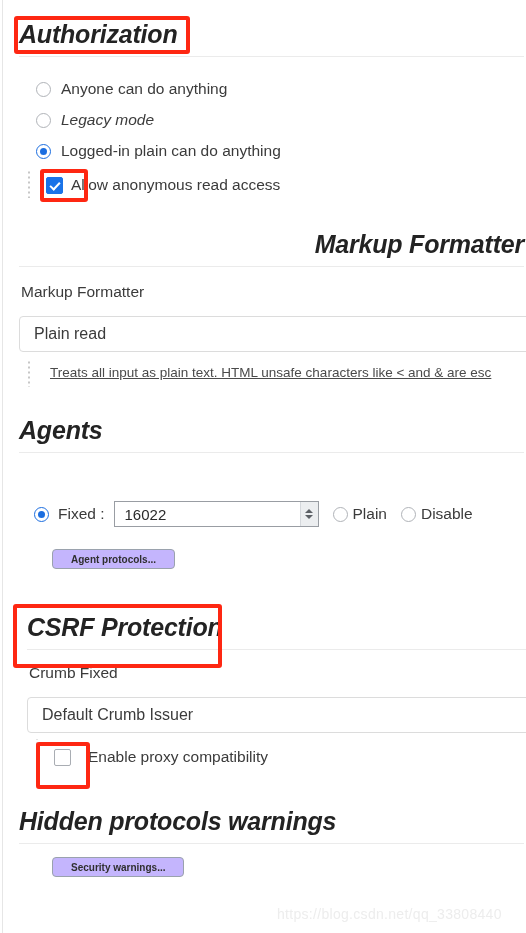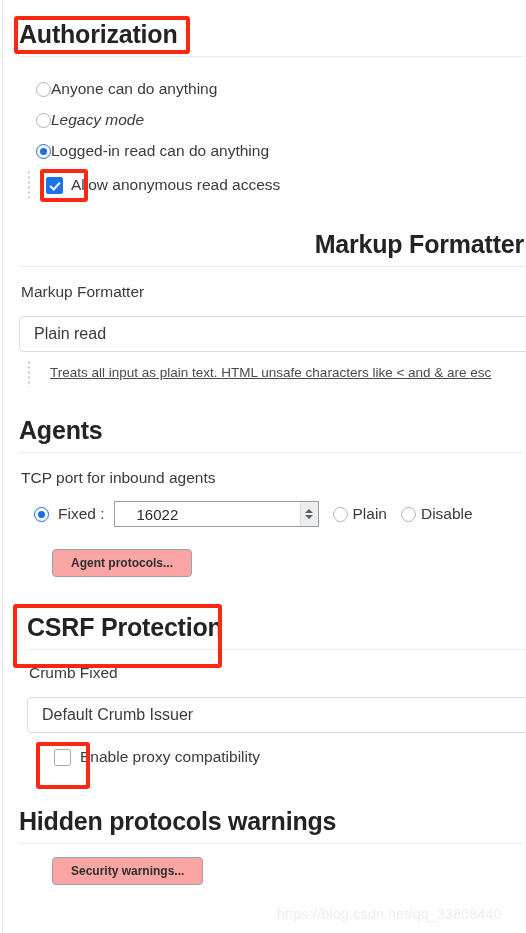--- a/index.html
+++ b/index.html
@@ -46,34 +46,36 @@
   h2.section-title {
     font-size: 25px;
     font-weight: 600;
     line-height: 32px;
     letter-spacing: -0.2px;
     color: #232323;
     margin: 0;
     padding: 0 0 6px 0;
     border-bottom: 1px solid #ebebeb;
     width: 505px;
+    font-style: italic;
   }
 
   .field-label {
     font-size: 15.5px;
     line-height: 20px;
     color: #3b3b3b;
     margin: 0;
     padding: 0;
   }
 
   
   .opt-row {
     display: flex;
     align-items: center;
+    gap: 10px;
   }
   .radio {
     width: 15px;
     height: 15px;
     border-radius: 50%;
     border: 1.5px solid #b0b3b8;
     background: #fff;
     box-sizing: border-box;
     flex: 0 0 auto;
     position: relative;
@@ -160,21 +162,21 @@
   
   .spinner {
     box-sizing: border-box;
     width: 205px;
     height: 26px;
     border: 1px solid #999da3;
     background: #fff;
     display: flex;
     align-items: center;
     justify-content: space-between;
-    padding: 0 0 0 22px;
+    padding: 0 0 0 10px;
     font-size: 15px;
     color: #2b2b2b;
   }
   .spinner .stepper {
     width: 17px;
     height: 24px;
     background: #eceef0;
     border-left: 1px solid #d5d8dc;
     display: flex;
     flex-direction: column;
@@ -191,26 +193,26 @@
   }
   .arrow-up { border-bottom: 4px solid #5d6166; }
   .arrow-down { border-top: 4px solid #5d6166; }
 
   
   .btn {
     box-sizing: border-box;
     display: inline-flex;
     align-items: center;
     justify-content: center;
-    height: 28px;
+    height: 20px;
     padding: 0 18px;
     border: 1px solid #9aa2ad;
     border-radius: 4px;
-    background: #fca5a5;
-    font-size: 12px;
+    background: #c4b5fd;
+    font-size: 10px;
     font-weight: 700;
     color: #2f2f2f;
     cursor: pointer;
   }
 
   
   .annot {
     position: absolute;
     border: 4px solid #fe2712;
     border-radius: 3px;
@@ -243,21 +245,21 @@
         <span class="opt-label">Anyone can do anything</span>
       </div>
 
       <div class="opt-row" style="position:absolute; left:17px; top:92px;font-style:italic;">
         <span class="radio"></span>
         <span class="opt-label">Legacy mode</span>
       </div>
 
       <div class="opt-row" style="position:absolute; left:17px; top:123px;">
         <span class="radio checked"></span>
-        <span class="opt-label">Logged-in read can do anything</span>
+        <span class="opt-label">Logged-in plain can do anything</span>
       </div>
 
       <div class="guide" style="left:9px; top:152px; height:28px;"></div>
 
       <div class="opt-row" style="position:absolute; left:27px; top:157px; gap:8px;">
         <span class="checkbox checked"></span>
         <span class="opt-label">Allow anonymous read access</span>
       </div>
     </div>
 
@@ -271,21 +273,20 @@
       </div>
 
       <div class="guide" style="left:9px; top:133px; height:26px;"></div>
 
       <span class="help-text" style="position:absolute; left:31px; top:136px;">Treats all input as plain text. HTML unsafe characters like &lt; and &amp; are esc</span>
     </div>
 
     <div class="section" style="position:absolute; left:0; top:414px;">
       <h2 class="section-title">Agents</h2>
 
-      <p class="field-label" style="position:absolute; left:2px; top:54px;">TCP port for inbound agents</p>
 
       <div class="opt-row" style="position:absolute; left:15px; top:87px; gap:9px;">
         <span class="radio checked"></span>
         <span class="opt-label">Fixed :</span>
         <span class="spinner">
           <span>16022</span>
           <span class="stepper">
             <span class="arrow-up"></span>
             <span class="arrow-down"></span>
           </span>
@@ -303,21 +304,21 @@
       <h2 class="section-title">CSRF Protection</h2>
 
       <p class="field-label" style="position:absolute; left:2px; top:52px;">Crumb Fixed</p>
 
       <div class="input-box" style="position:absolute; left:0px; top:86px; width:560px;">
         <span>Default Crumb Issuer</span>
       </div>
 
       <div class="guide" style="left:9px; top:128px; height:32px;"></div>
 
-      <div class="opt-row" style="position:absolute; left:27px; top:136px; gap:9px;">
+      <div class="opt-row" style="position:absolute; left:27px; top:136px; gap:17px;">
         <span class="checkbox"></span>
         <span class="opt-label">Enable proxy compatibility</span>
       </div>
     </div>
 
     <div class="section" style="position:absolute; left:0; top:805px;">
       <h2 class="section-title">Hidden protocols warnings</h2>
 
       <button class="btn" style="position:absolute; left:33px; top:52px;">Security warnings...</button>
     </div>

